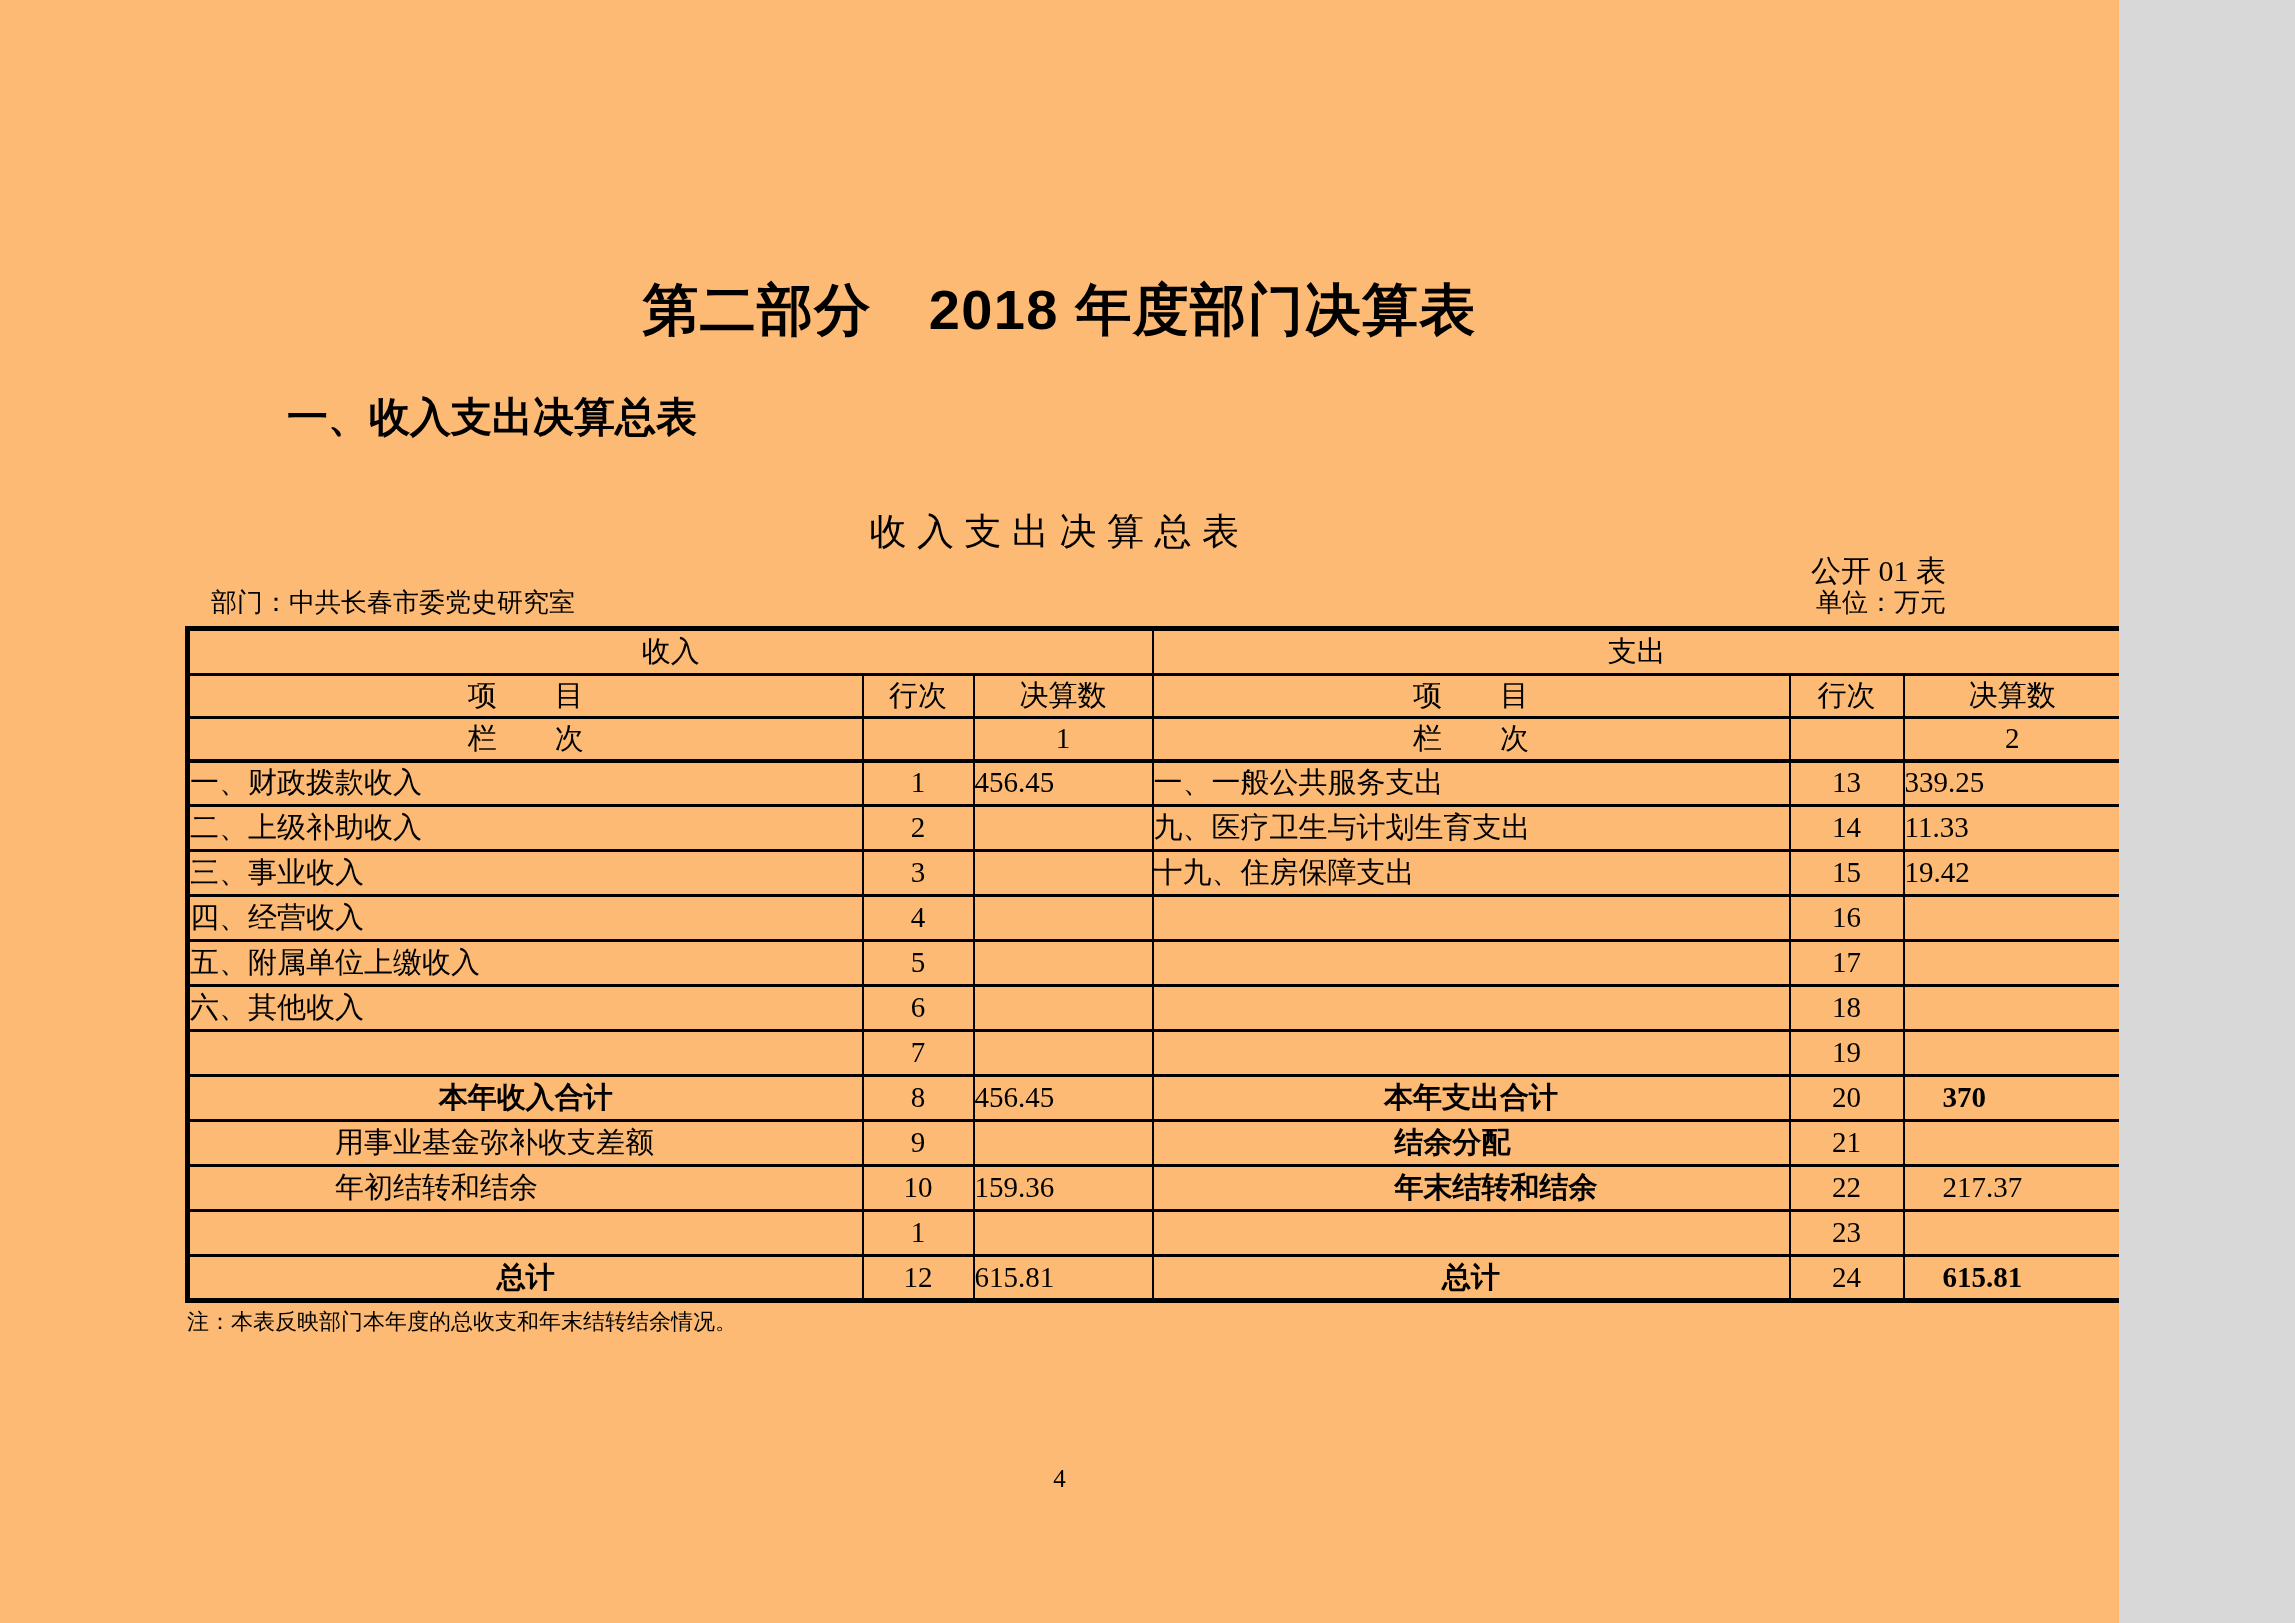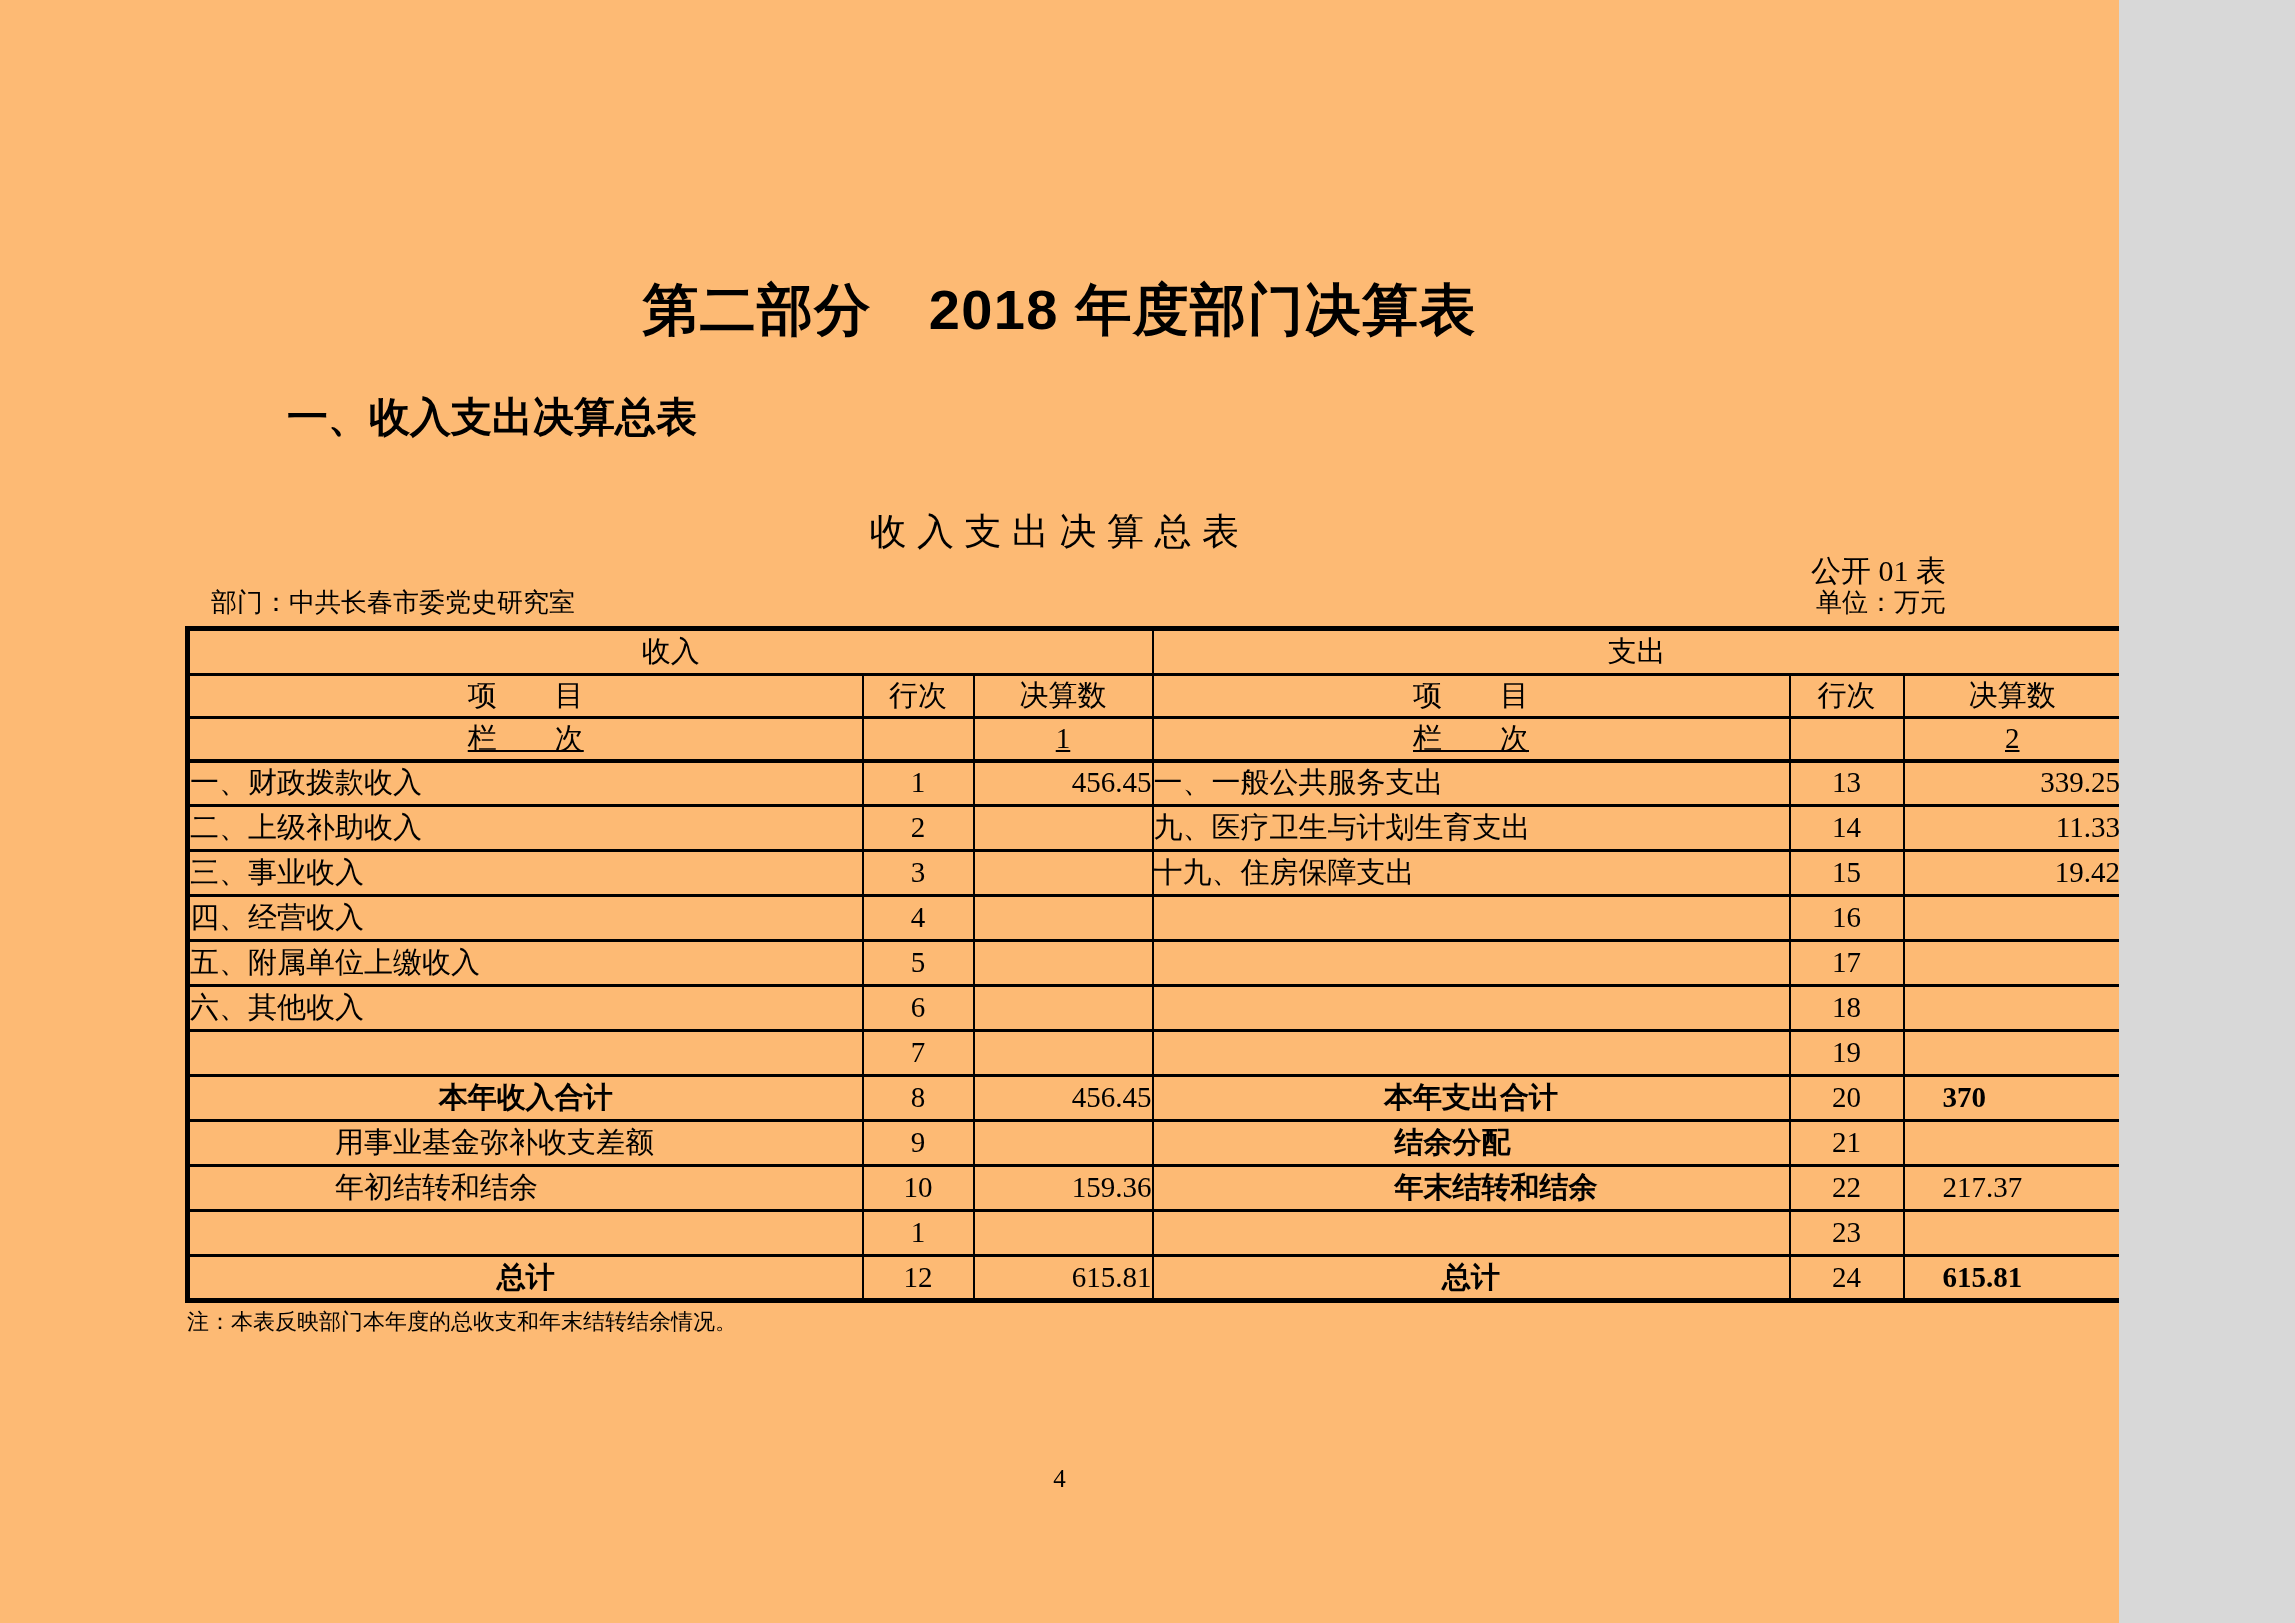--- a/index.html
+++ b/index.html
@@ -62,29 +62,29 @@
     vertical-align:middle;
     padding:0;
     overflow:hidden;
     white-space:nowrap;
   }
   tr.h-group{height:46px;}
   tr.h-cols{height:43px;}
   tr.h-index{height:43px;}
   tr.data-row{height:45px;}
   tr.h-group td{border-bottom-width:3.9px;}
-  tr.h-index td{border-bottom-width:4.6px;text-decoration:underline;}
+  tr.h-index td{border-bottom-width:4.6px;}
   .group-hdr{text-align:center;font-size:30px;}
   .col-hdr{text-align:center;font-size:29px;}
   td.item{text-align:left;padding-left:11.8px;}
   td.item.center{text-align:center;padding-left:0;}
   td.item.indent-i{padding-left:145px;}
   td.item.indent-e{padding-left:241px;font-weight:bold;}
   td.rownum{text-align:center;}
-  td.amount{text-align:right;padding-right:11.8px;}
+  td.amount{padding-right:11.8px;}
   td.amount.amt-left{text-align:left;padding-left:38px;padding-right:0;}
   tr.total-row td.item{
     font-weight:bold;
     font-family:"Liberation Sans", sans-serif;
   }
   td.amount.bold{font-weight:bold;}
   .table-note{
     position:absolute;left:187px;top:1309px;
     font-size:22px;line-height:1.2;white-space:pre;
   }

